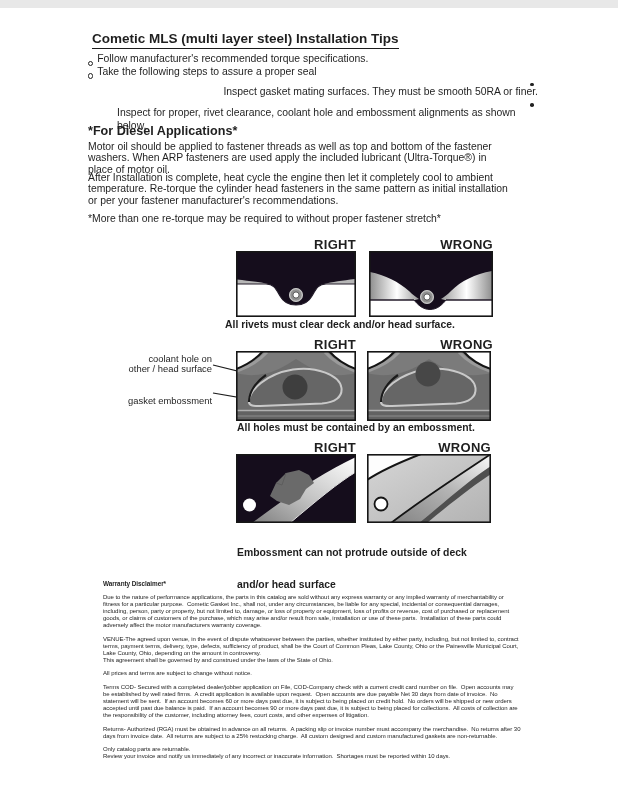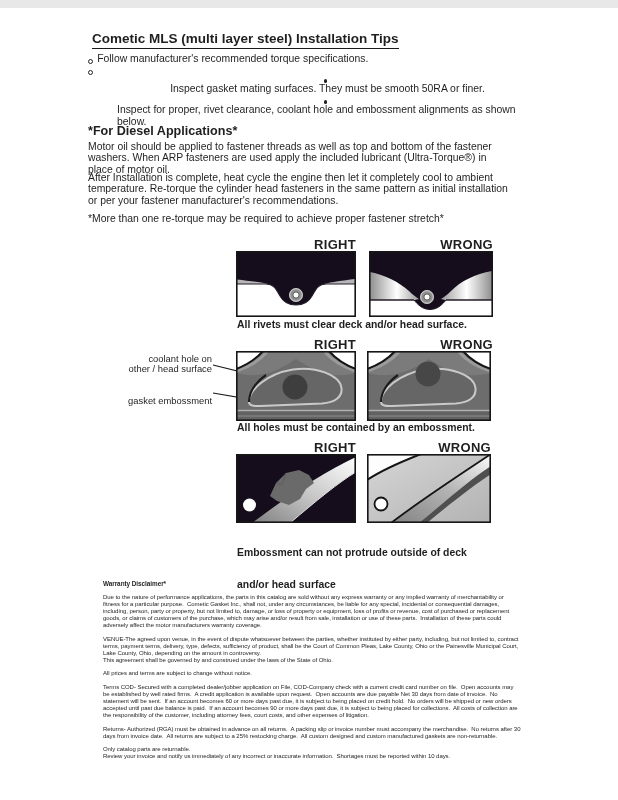--- a/index.html
+++ b/index.html
@@ -7,21 +7,21 @@
     position:relative;width:618px;height:800px;background:#ffffff;
     font-family:"Liberation Sans","DejaVu Sans",sans-serif;color:#1f1f1f;
     overflow:hidden;margin:8px auto;
   }
   .abs{position:absolute;}
   .title{
     left:92px;top:23px;font-size:13.5px;font-weight:bold;
     border-bottom:1.6px solid #1a1a1a;padding-bottom:2px;white-space:nowrap;
   }
   .bullets{left:88px;top:45px;width:450px;font-size:10.4px;line-height:12.8px;}
-  .b-row{display:flex;align-items:center;}
+  .b-row{display:flex;align-items:flex-end;}
   .b-row.sub{margin-left:29px;flex-direction:column;}
   .dot-open{flex:0 0 auto;width:3.2px;height:3.2px;border:1px solid #222;border-radius:50%;margin:4.2px 4px 0 0;}
   .dot-fill{flex:0 0 auto;width:3.6px;height:3.6px;background:#222;border-radius:50%;margin:4.2px 4px 0 0;}
   .diesel-h{left:88px;top:116px;font-size:12.6px;font-weight:bold;}
   .para{left:88px;width:426px;font-size:10.4px;line-height:11.3px;white-space:pre-wrap;}
   .dg-label{font-size:13px;font-weight:bold;text-align:right;width:120px;letter-spacing:.3px;}
   .caption{font-size:10.4px;font-weight:bold;line-height:10.8px;white-space:pre-wrap;}
   .ann{width:108px;text-align:right;font-size:9.4px;line-height:9.8px;}
   .warranty{left:103px;top:572px;width:418px;font-size:6px;line-height:7.05px;letter-spacing:-0.05px;}
   .warranty .wh{font-size:6.4px;font-weight:bold;margin:0 0 7px 0;}
@@ -37,35 +37,36 @@
 
   <div class="abs title">Cometic MLS (multi layer steel) Installation Tips</div>
 
   <div class="abs bullets">
     <div class="b-row">
       <span class="dot-open"></span>
       <span>Follow manufacturer's recommended torque specifications.</span>
     </div>
     <div class="b-row">
       <span class="dot-open"></span>
+      <span>Take the following steps to assure a proper seal</span>
     </div>
     <div class="b-row sub">
       <span class="dot-fill"></span>
       <span>Inspect gasket mating surfaces.  They must be smooth 50RA or finer.</span>
     </div>
     <div class="b-row sub">
       <span class="dot-fill"></span>
       <span>Inspect for proper, rivet clearance, coolant hole and embossment alignments as shown below.</span>
     </div>
   </div>
 
   <div class="abs diesel-h">*For Diesel Applications*</div>
   <div class="abs para" style="top:133px">Motor oil should be applied to fastener threads as well as top and bottom of the fastener washers. When ARP fasteners are used apply the included lubricant (Ultra-Torque®) in place of motor oil.</div>
   <div class="abs para" style="top:164px">After Installation is complete, heat cycle the engine then let it completely cool to ambient temperature. Re-torque the cylinder head fasteners in the same pattern as initial installation or per your fastener manufacturer's recommendations.</div>
-  <div class="abs para" style="top:205px">*More than one re-torque may be required to achieve proper fastener stretch*</div>
+  <div class="abs para" style="top:205px">*More than one re-torque may be required to without proper fastener stretch*</div>
 
   <div class="abs dg-label" style="left:236px;top:229px">RIGHT</div>
   <div class="abs dg-label" style="left:369px;top:229px;width:124px">WRONG</div>
 
   <div class="abs" style="left:236px;top:243px">
     <svg width="120" height="66" viewBox="0 0 120 66">
       <rect x="0" y="0" width="120" height="66" fill="#150d1c"></rect>
       <path d="M1,28.5 C13,30 24,31 32,33 L1,33 Z" fill="#b6b6b6"></path>
       <path d="M119,28 C106,29.6 96,31 88,33 L119,33 Z" fill="#b6b6b6"></path>
       <path d="M1,33 H30 C38,33 40,38 44,45 C47,50.5 52,54 60,54 C68,54 73,50.5 76,45 C80,38 82,33 90,33 H119 V65 H1 Z" fill="#ffffff"></path>
@@ -97,21 +98,21 @@
       <path d="M1,49 H45 C49,54 54,58.5 61,58.5 C68,58.5 73,54 77,49 H123 V65 H1 Z" fill="#ffffff"></path>
       <path d="M1,49 H45 M77,49 H123" stroke="#241d2b" stroke-width="1.4"></path>
       <path d="M45,49 C49,54 54,58.5 61,58.5 C68,58.5 73,54 77,49" fill="none" stroke="#241d2b" stroke-width="1"></path>
       <circle cx="58" cy="46" r="7" fill="#909090"></circle>
       <circle cx="58" cy="46" r="6.3" fill="none" stroke="#d8d8d8" stroke-width="1"></circle>
       <circle cx="58" cy="46" r="3.1" fill="#ffffff" stroke="#5a5a5a" stroke-width="1"></circle>
       <rect x="0.8" y="0.8" width="122.4" height="64.4" fill="none" stroke="#161616" stroke-width="1.6"></rect>
     </svg>
   </div>
 
-  <div class="abs caption" style="left:237px;top:312px">All rivets must clear deck and/or head surface.</div>
+  <div class="abs caption" style="left:225px;top:312px">All rivets must clear deck and/or head surface.</div>
 
   <div class="abs dg-label" style="left:236px;top:329px">RIGHT</div>
   <div class="abs dg-label" style="left:367px;top:329px;width:126px">WRONG</div>
 
   <div class="abs ann" style="left:104px;top:346px">
     <div>coolant hole on</div>
     <div>other / head surface</div>
   </div>
   <div class="abs ann" style="left:104px;top:388px">gasket embossment</div>
 

